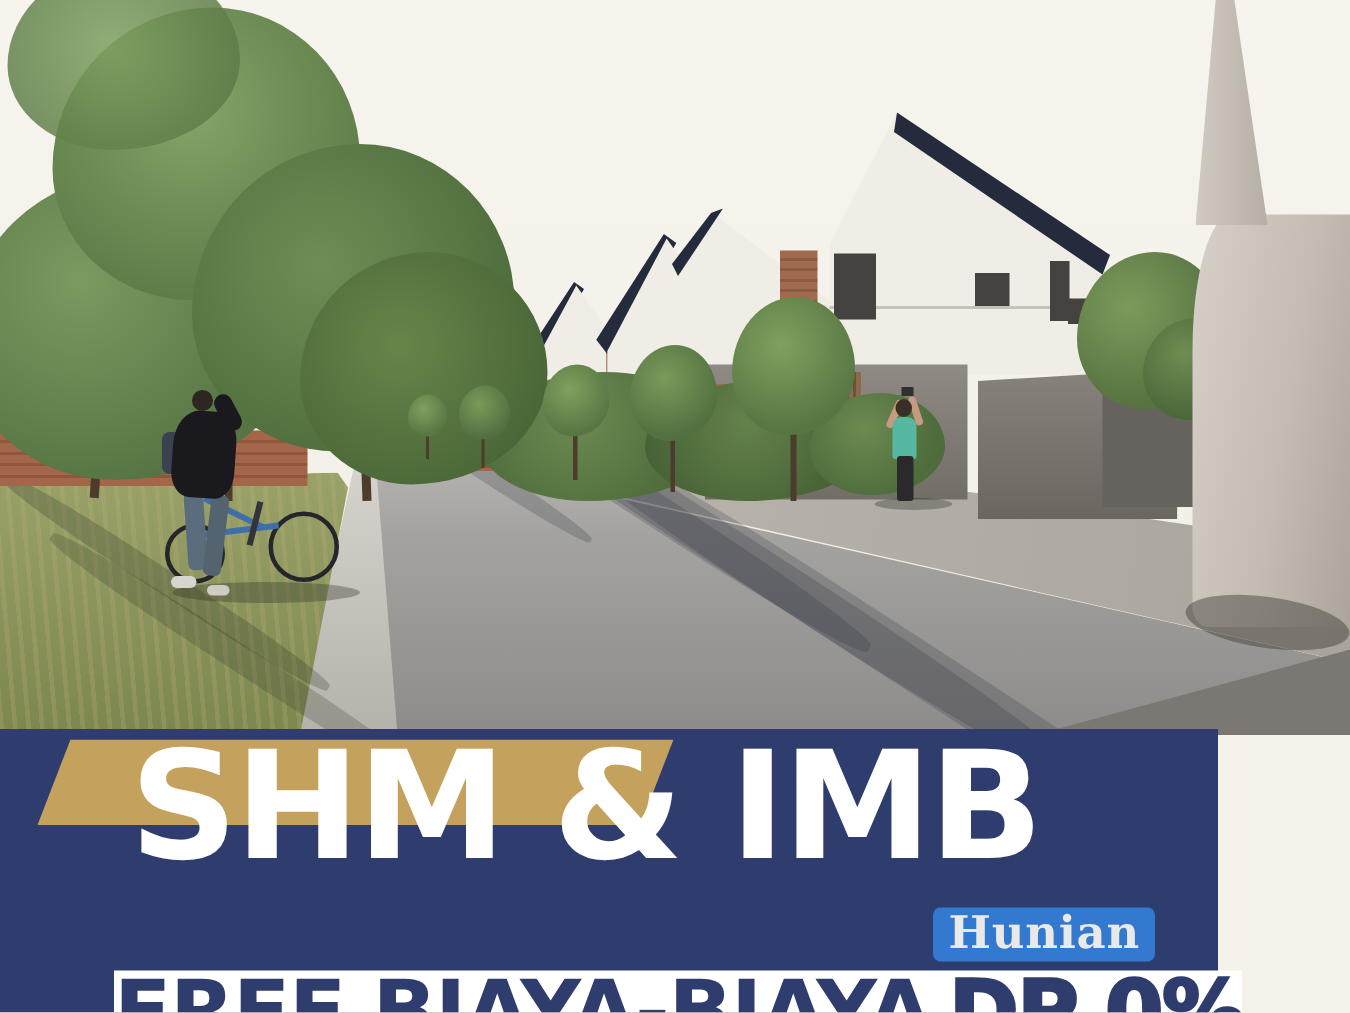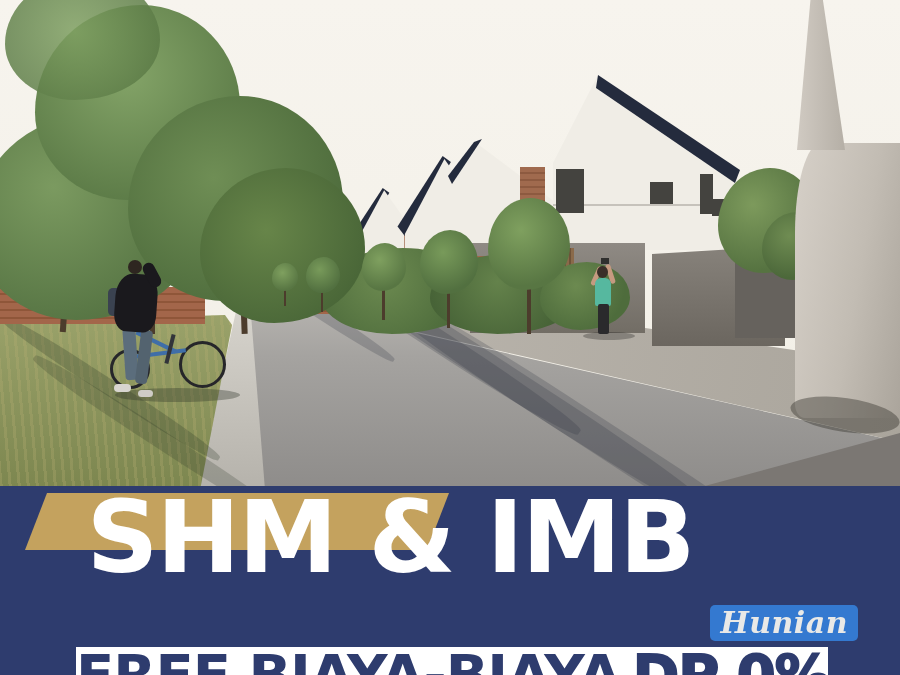--- a/index.html
+++ b/index.html
@@ -11,32 +11,32 @@
   .trunk{position:absolute;background:#4c3c2c;}
   .sh{position:absolute;background:rgba(40,46,58,.22);transform:rotate(33deg);border-radius:40%;}
   .win{position:absolute;background:#44433f;}
   
   .mini-house{position:absolute;}
   .mh-roof{position:absolute;inset:0;clip-path:polygon(55% 0%,64% 4%,16% 55%,6% 47%);background:var(--roof,#242b3d);}
   .mh-white{position:absolute;inset:0;clip-path:polygon(57% 2%,100% 40%,100% 76%,14% 76%,14% 52%);background:var(--house-white,#f0ede6);}
   .mh-brick{position:absolute;inset:0;clip-path:polygon(84% 26%,100% 40%,100% 76%,84% 76%);background:var(--brick,#9c6247);opacity:.9;}
   .mh-base{position:absolute;left:8%;right:0;top:74%;bottom:0;background:linear-gradient(#948f89,#7a766f);}
   
-  #banner{position:absolute;left:0;top:486px;width:900px;height:189px;background:var(--navy,#2e3c6e);}
+  #banner{position:absolute;left:0;top:486px;width:812px;height:189px;background:var(--navy,#2e3c6e);}
   #gold-shape{position:absolute;left:0;top:4px;width:460px;height:60px;background:var(--gold,#c4a25e);
       clip-path:polygon(47px 3px,449px 3px,427px 60px,25px 60px);}
   #headline{position:absolute;left:40px;top:2px;width:700px;text-align:center;color:var(--banner-text,#fff);
       font-weight:800;font-size:100px;line-height:1;letter-spacing:-2px;}
   #subheadline{position:absolute;left:95px;top:94px;width:600px;text-align:center;color:var(--banner-text,#fff);
       font-weight:700;font-size:28px;line-height:1;letter-spacing:.5px;}
   #logo{position:absolute;right:42px;top:118px;height:38px;display:flex;align-items:center;gap:3px;}
   #logo-first{color:var(--logo-first-color,#4d9ce2);font-family:"Liberation Sans",sans-serif;
       font-size:40px;line-height:38px;}
   #logo-box{background:var(--logo-box-color,#3479d0);border-radius:5px;height:36px;display:flex;
-      align-items:center;padding:0 10px;font-style:italic;}
+      align-items:center;padding:0 10px;}
   #logo-second{color:var(--logo-second-color,#e9e9e7);font-family:"DejaVu Serif","Liberation Serif",serif;
       font-weight:bold;font-size:30px;line-height:36px;letter-spacing:.5px;}
   #promo-band{position:absolute;left:76px;top:161px;width:752px;height:28px;background:var(--promo-band,#fff);
       overflow:hidden;}
   #promo-text{position:absolute;left:0;top:0;width:100%;text-align:center;color:var(--promo-text,#2e3c6e);
       font-weight:800;font-size:56px;line-height:1;letter-spacing:-1px;white-space:nowrap;}
   #promo-text .hl{-webkit-text-stroke:2px var(--promo-text,#2e3c6e);margin-left:12px;}
 </style>
 </head>
 <body>

